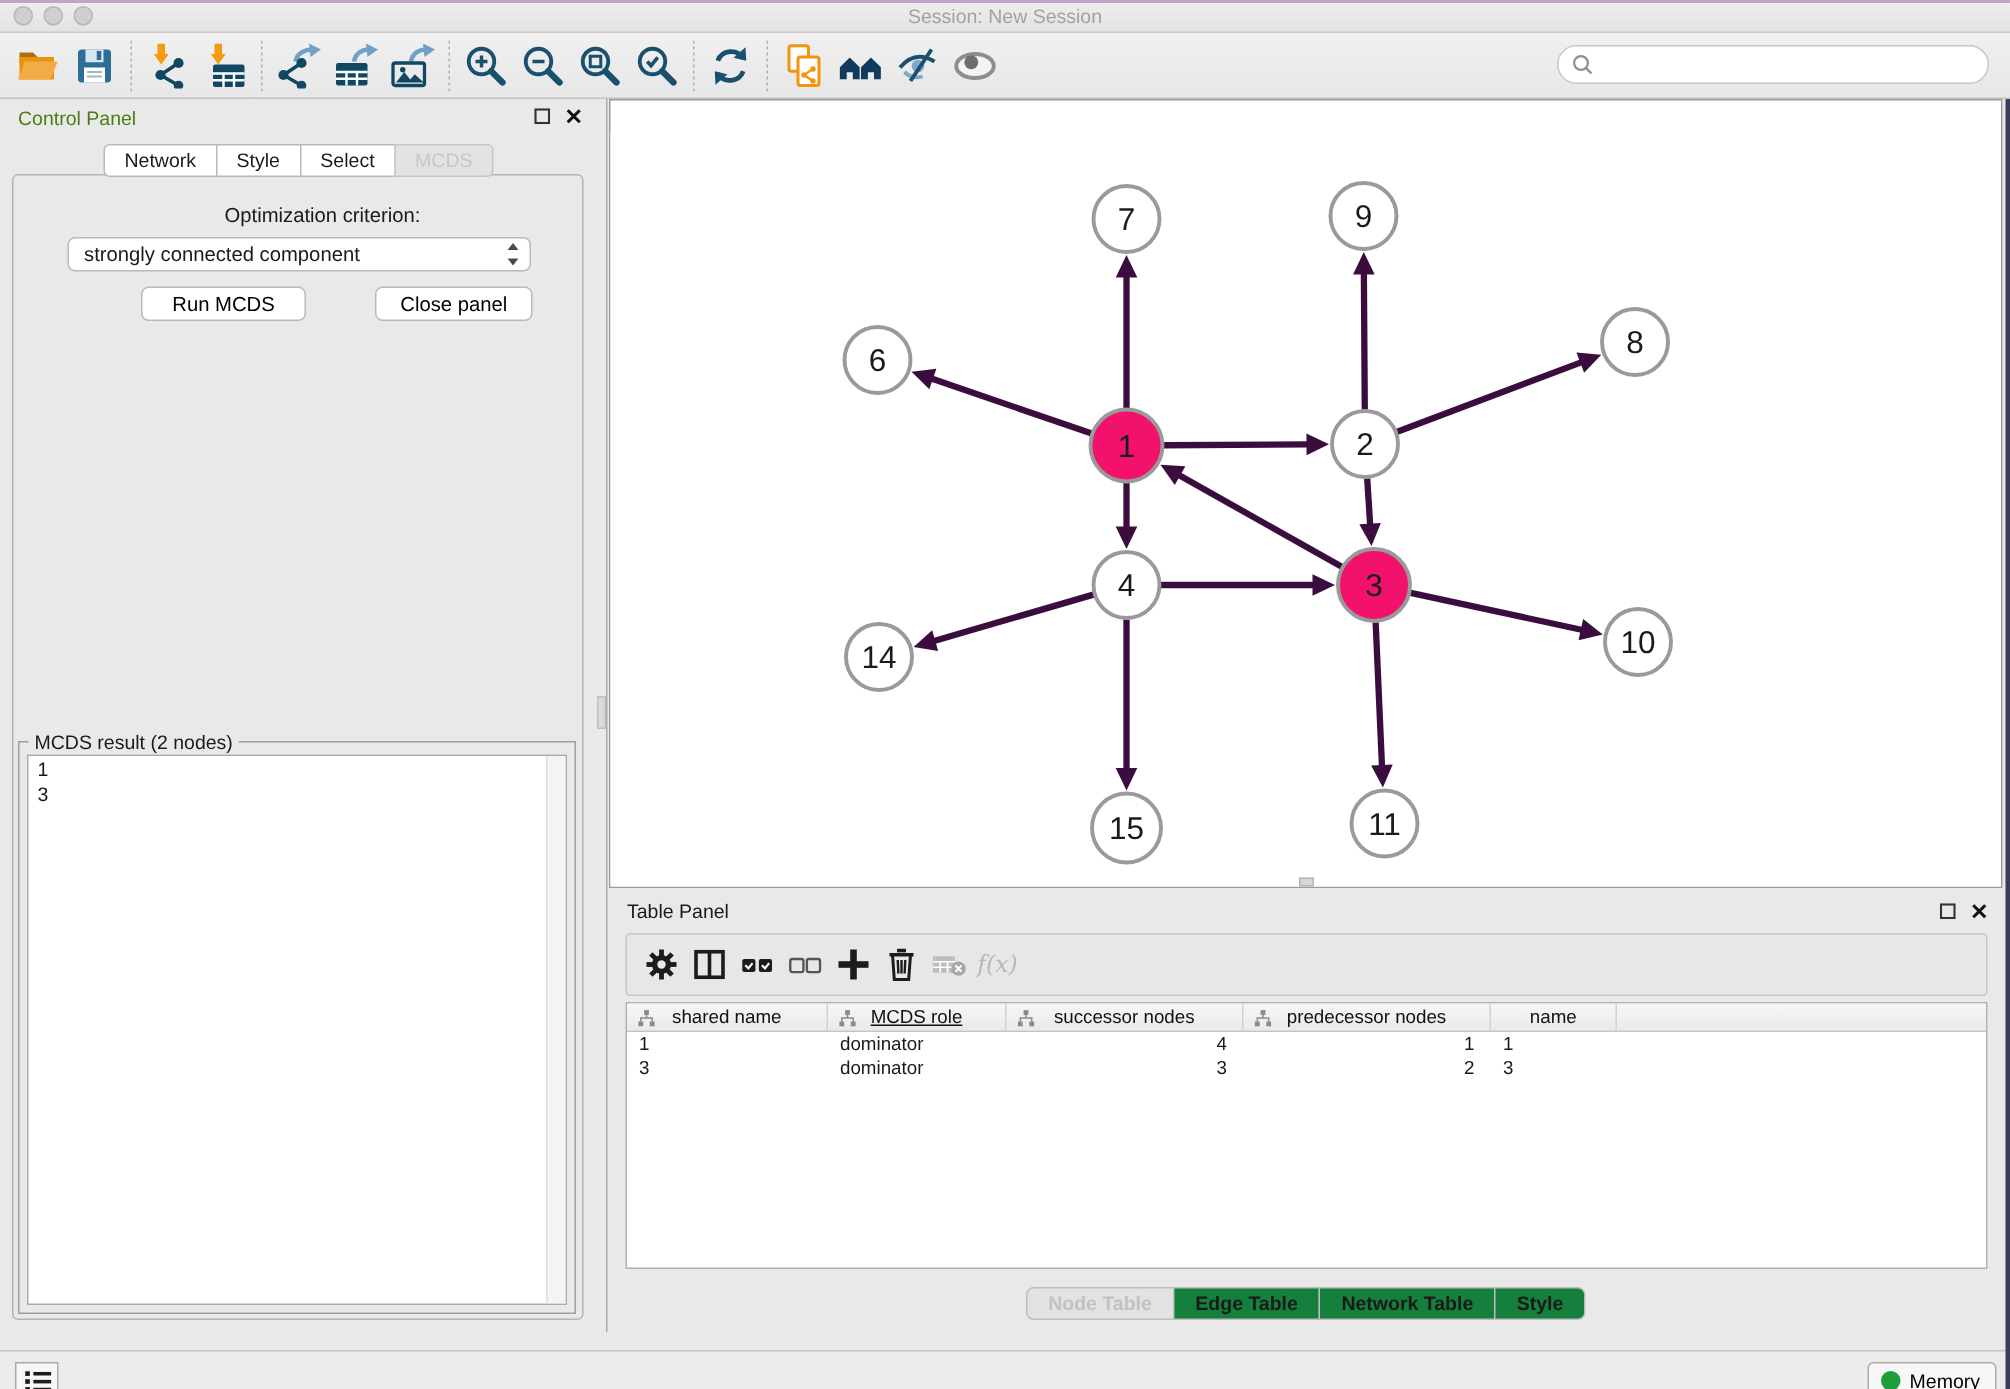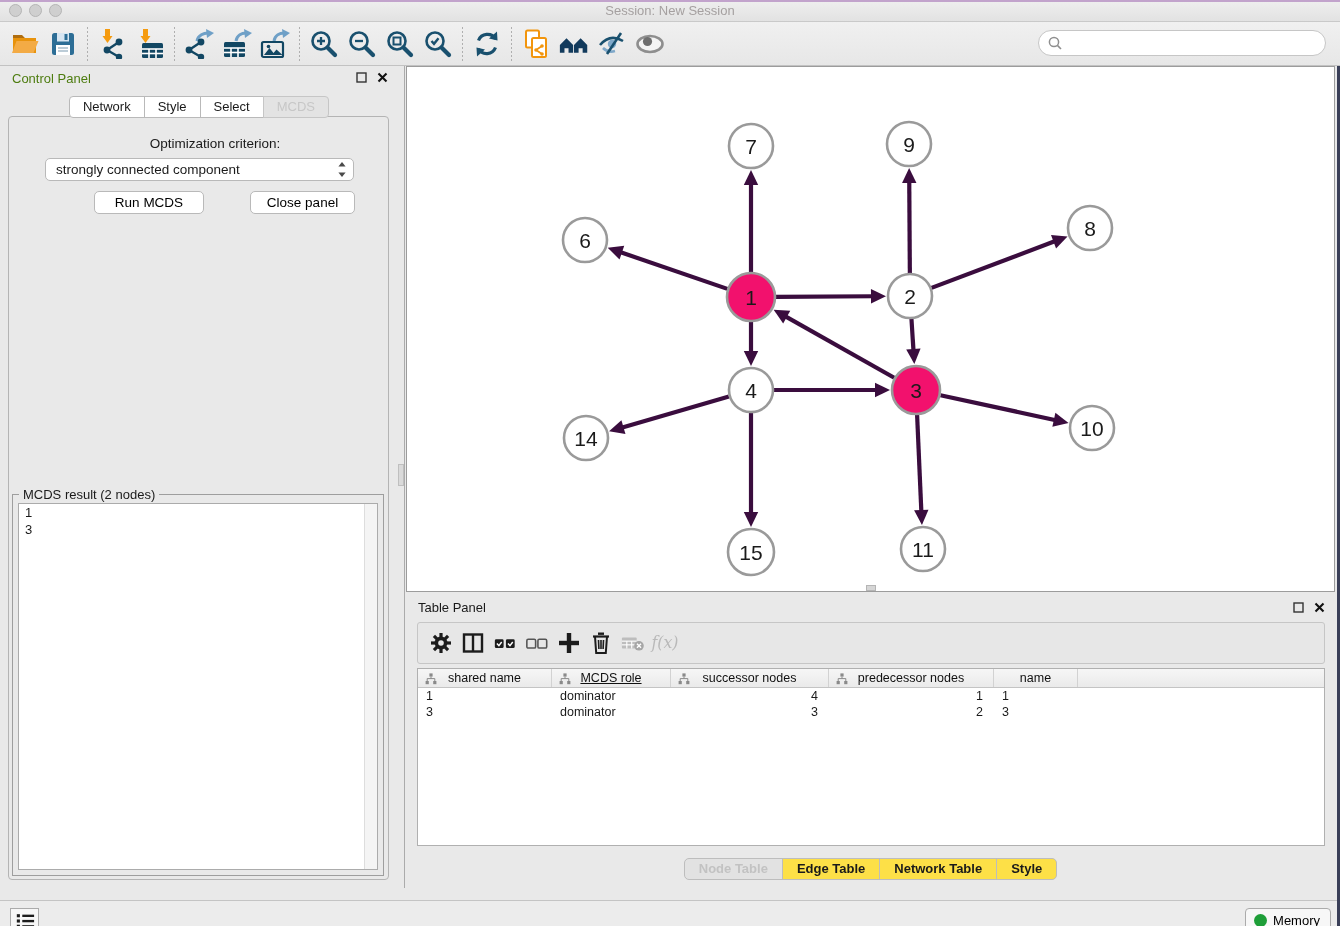--- a/index.html
+++ b/index.html
@@ -102,21 +102,21 @@
     border-bottom:1px solid #C4C4C4;}
   .tbl-th { position:relative; border-right:1px solid #D2D2D2; font-size:12.5px;
     display:flex; align-items:center; justify-content:center; color:#111;}
   .tbl-th .tree { position:absolute; left:7px; top:3.5px;}
   .tbl-th.filler { border-right:none; flex:1;}
   .tbl-row { display:flex; height:16px; font-size:12.5px; }
   .tbl-td { overflow:hidden; white-space:nowrap; line-height:16px;}
   .tbl-td.left { padding-left:8px; text-align:left;}
   .tbl-td.right { padding-right:11px; text-align:right;}
   .tp-tabs { position:absolute; bottom:8px; left:0; right:0; display:flex; justify-content:center;}
-  .tp-tab { border:1px solid #BDBDBD; background:#fde047; padding:2px 14px 3px; font-size:13px; font-weight:bold;
+  .tp-tab { border:1px solid #BDBDBD; background:#15803d; padding:2px 14px 3px; font-size:13px; font-weight:bold;
     margin-left:-1px;}
   .tp-tab:first-child { border-radius:5px 0 0 5px; margin-left:0;}
   .tp-tab:last-child { border-radius:0 5px 5px 0;}
   .tp-tab.active { background:#E2E2E2; color:#C2C2C2; }
 
   
   .statusbar { position:absolute; bottom:0; left:0; right:0; height:26px;
     background:#ECECEC; border-top:1px solid #C4C4C4;}
   .status-left-btn { position:absolute; left:10px; top:7px; width:29px; height:25px;
     background:#F7F7F7; border:1px solid #ABABAB; display:flex; align-items:center; justify-content:center;}

